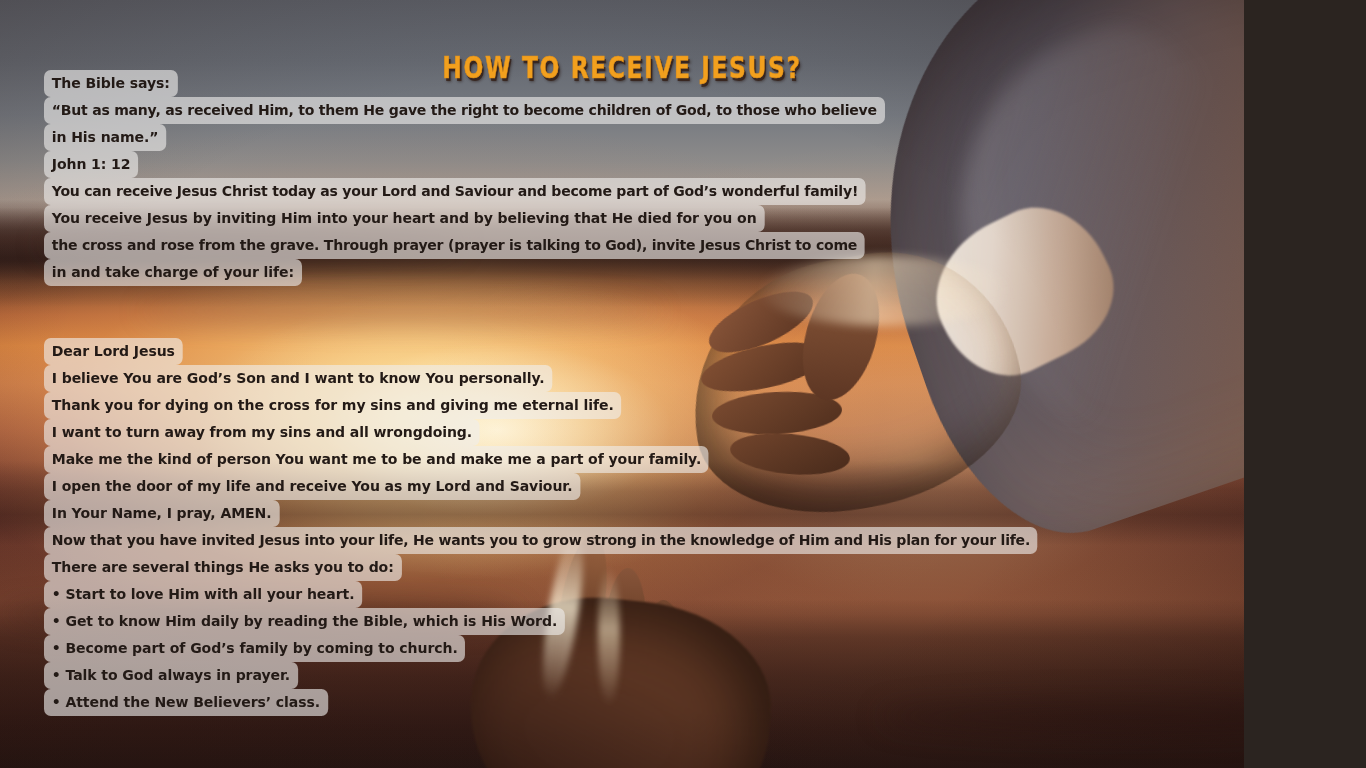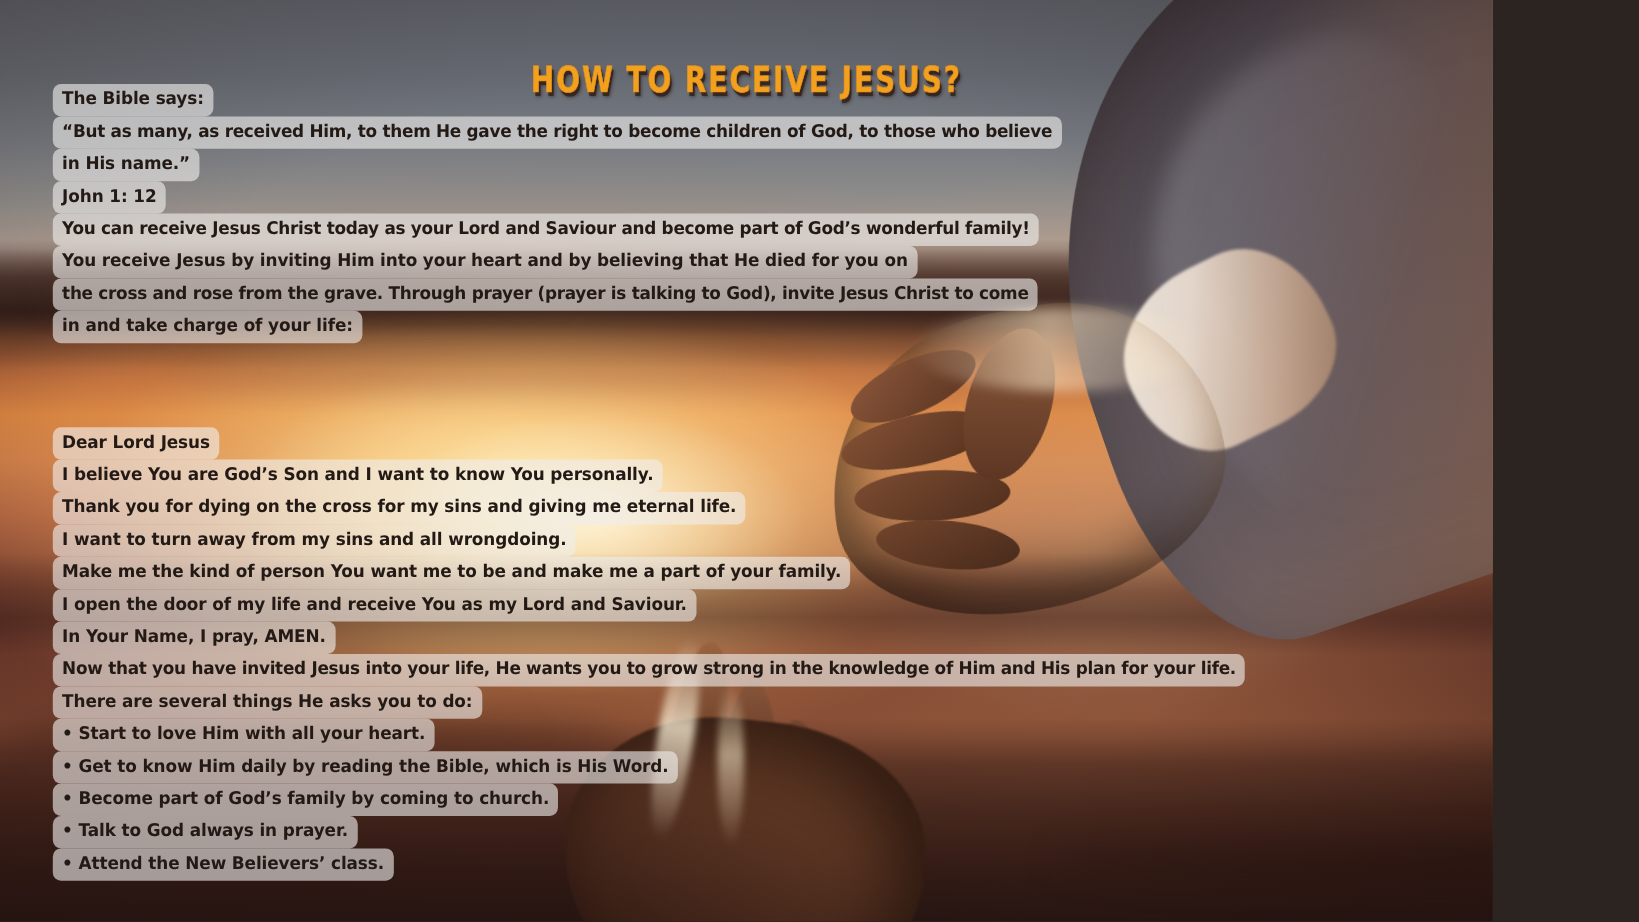--- a/index.html
+++ b/index.html
@@ -230,21 +230,21 @@
     white-space:nowrap;
     -webkit-text-stroke:0.6px #e0901a;
   }
 
   
   .text-block {
     position:absolute;
     left:44px;
   }
   #block-scripture { top:70px; }
-  #block-prayer    { top:356px; }
+  #block-prayer    { top:338px; }
 
   .line {
     display:block;
     width:fit-content;
     max-width:1290px;
     font-family:"DejaVu Sans", sans-serif;
     font-weight:bold;
     font-size:14.5px;
     line-height:27px;
     color:#231a16;

